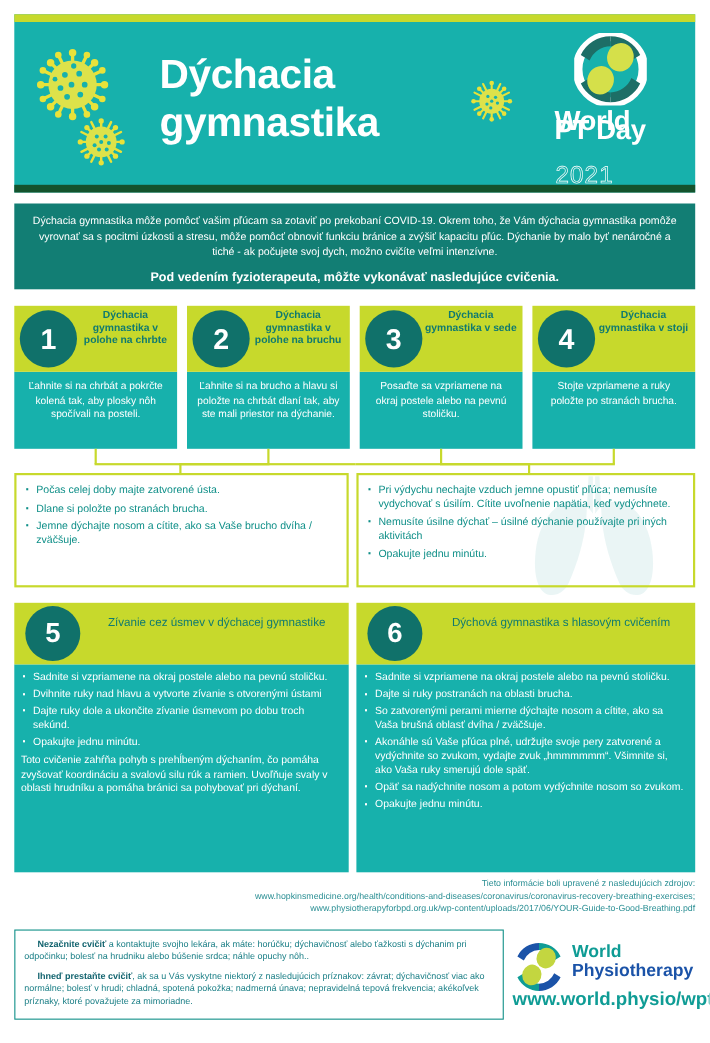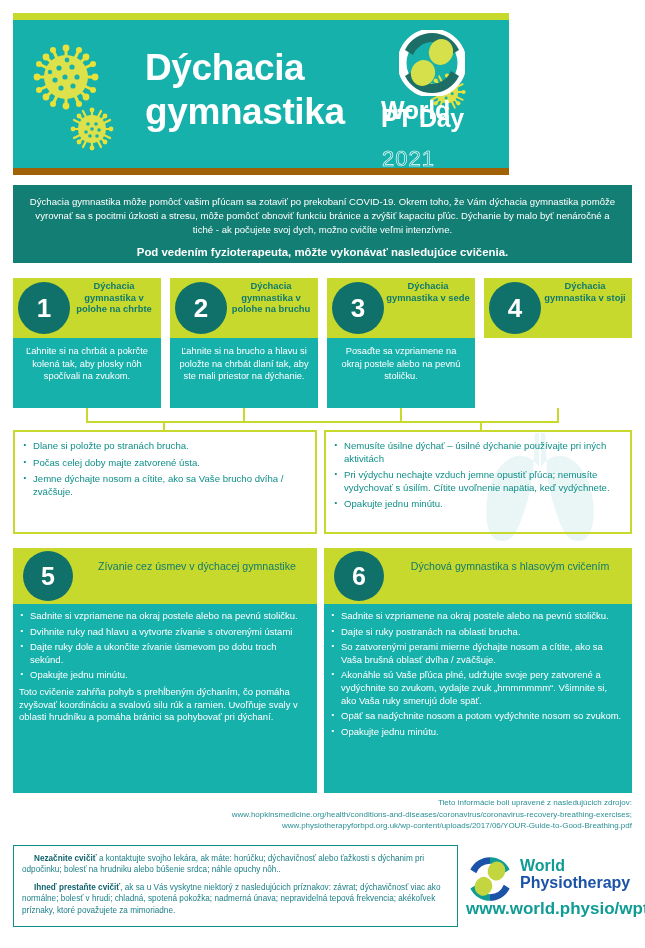--- a/index.html
+++ b/index.html
@@ -6,23 +6,23 @@
   body{
     width:645px;height:948px;
     font-family:"Liberation Sans","DejaVu Sans",sans-serif;
     -webkit-font-smoothing:antialiased;
     position:relative;overflow:hidden;
   }
   .poster{position:relative;width:645px;height:948px;background:#fff;}
 
   
   .header{
-    position:absolute;left:13px;top:13px;width:496px;height:162px;
+    position:absolute;left:13px;top:13px;width:619px;height:162px;
     background:#17b1ac;
-    border-top:7px solid #c7d92c;border-bottom:7px solid #a16207;
+    border-top:7px solid #c7d92c;border-bottom:7px solid #14532d;
     box-sizing:border-box;
     overflow:hidden;
   }
   .header-title{
     position:absolute;left:132px;top:26px;width:300px;
     color:#ffffff;font-size:37px;line-height:44px;font-weight:bold;
     letter-spacing:-0.4px;
   }
   .virus{position:absolute;}
   .virus svg{display:block;}
@@ -314,41 +314,42 @@
     <p>Dýchacia gymnastika môže pomôcť vašim pľúcam sa zotaviť  po prekobaní COVID-19. Okrem toho, že Vám dýchacia gymnastika pomôže vyrovnať sa s pocitmi úzkosti a stresu, môže pomôcť obnoviť funkciu bránice a zvýšiť kapacitu pľúc. Dýchanie by malo byť nenáročné a tiché - ak počujete svoj dych, možno cvičíte veľmi intenzívne.</p>
     <p class="bold">Pod vedením fyzioterapeuta, môžte vykonávať  nasledujúce cvičenia.</p>
   </div>
 
   <div class="cards">
     <div class="card">
       <div class="card-head">
         <div class="card-num">1</div>
         <div class="card-title">Dýchacia gymnastika v polohe na chrbte</div>
       </div>
-      <div class="card-body">Ľahnite si na chrbát a pokrčte kolená tak, aby plosky nôh spočívali na zvukom.</div>
+      <div class="card-body">Ľahnite si na chrbát a pokrčte kolená tak, aby plosky nôh spočívali na posteli.</div>
     </div>
     <div class="card">
       <div class="card-head">
         <div class="card-num">2</div>
         <div class="card-title">Dýchacia gymnastika v polohe na bruchu</div>
       </div>
       <div class="card-body">Ľahnite si na brucho a hlavu si položte na chrbát dlaní tak, aby ste mali priestor na dýchanie.</div>
     </div>
     <div class="card">
       <div class="card-head">
         <div class="card-num">3</div>
         <div class="card-title">Dýchacia gymnastika v sede</div>
       </div>
       <div class="card-body">Posaďte sa vzpriamene na okraj postele alebo na pevnú stoličku.</div>
     </div>
     <div class="card">
       <div class="card-head">
         <div class="card-num">4</div>
         <div class="card-title">Dýchacia gymnastika v stoji</div>
       </div>
+      <div class="card-body">Stojte vzpriamene a ruky položte po stranách brucha.</div>
     </div>
   </div>
 
   <div class="connectors">
     <div class="conn-v" style="left:73px;"></div>
     <div class="conn-v" style="left:230px;"></div>
     <div class="conn-v" style="left:387px;"></div>
     <div class="conn-v" style="left:544px;"></div>
     <div class="conn-h" style="left:73px;width:159px;"></div>
     <div class="conn-h" style="left:387px;width:159px;"></div>
@@ -361,29 +362,29 @@
   <svg class="lungs" viewBox="0 0 150 125">
     <g fill="#d6ecec">
       <path d="M70 8 h4 v34 c-6 -10 -18 -14 -28 -9 C32 40 24 58 22 76 c-2 16 0 32 8 38 c8 5 18 0 22 -9 c8 -18 14 -38 16 -58 Z"></path>
       <path d="M80 8 h-4 v34 c6 -10 18 -14 28 -9 c14 7 22 25 24 43 c2 16 0 32 -8 38 c-8 5 -18 0 -22 -9 c-8 -18 -14 -38 -16 -58 Z"></path>
     </g>
   </svg>
 
   <div class="bullets-row">
     <div class="bbox left">
       <ul>
+        <li>Počas celej doby majte zatvorené ústa.</li>
         <li>Dlane si položte po stranách brucha.</li>
-        <li>Počas celej doby majte zatvorené ústa.</li>
         <li>Jemne dýchajte nosom a cítite, ako sa Vaše brucho dvíha / zväčšuje.</li>
       </ul>
     </div>
     <div class="bbox right">
       <ul>
+        <li>Pri výdychu nechajte vzduch jemne opustiť pľúca; nemusíte vydychovať s úsilím.  Cítite uvoľnenie napätia, keď vydýchnete.</li>
         <li>Nemusíte úsilne dýchať – úsilné dýchanie používajte pri iných aktivitách</li>
-        <li>Pri výdychu nechajte vzduch jemne opustiť pľúca; nemusíte vydychovať s úsilím.  Cítite uvoľnenie napätia, keď vydýchnete.</li>
         <li>Opakujte jednu minútu.</li>
       </ul>
     </div>
   </div>
 
   <div class="big-row">
     <div class="big left">
       <div class="big-head">
         <div class="big-num">5</div>
         <div class="big-title">Zívanie cez úsmev v dýchacej gymnastike</div>

